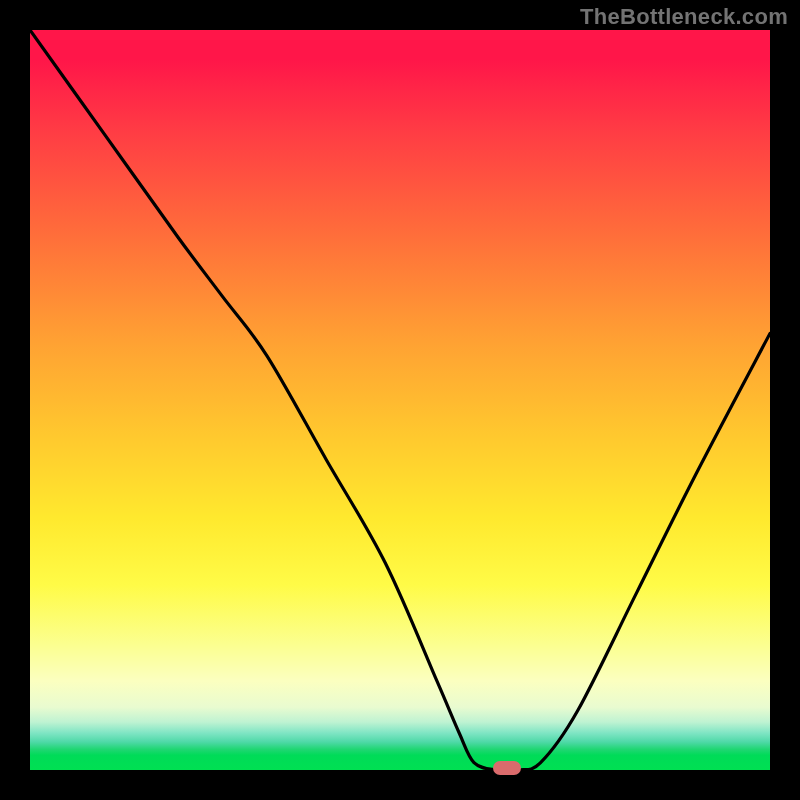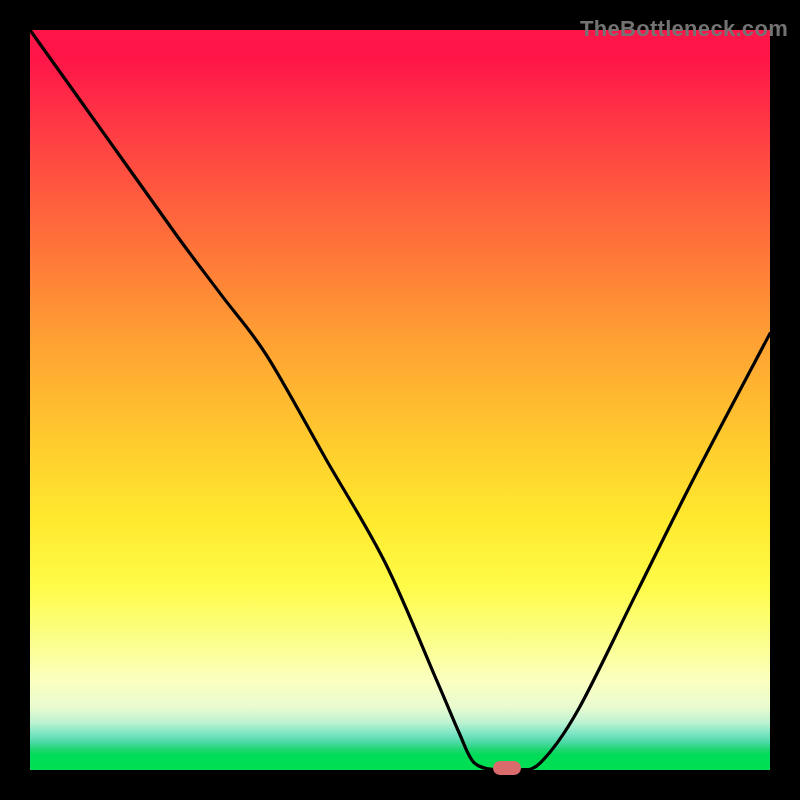--- a/index.html
+++ b/index.html
@@ -12,21 +12,21 @@
     overflow: hidden;
   }
   .stage {
     position: relative;
     width: 800px;
     height: 800px;
     background: #000;
   }
   .watermark {
     position: absolute;
-    top: 16px;
+    top: 4px;
     right: 12px;
     color: #737373;
     font-size: 22px;
     font-weight: 600;
     letter-spacing: 0.3px;
     z-index: 10;
   }
   .plot-area {
     position: absolute;
     left: 30px;

